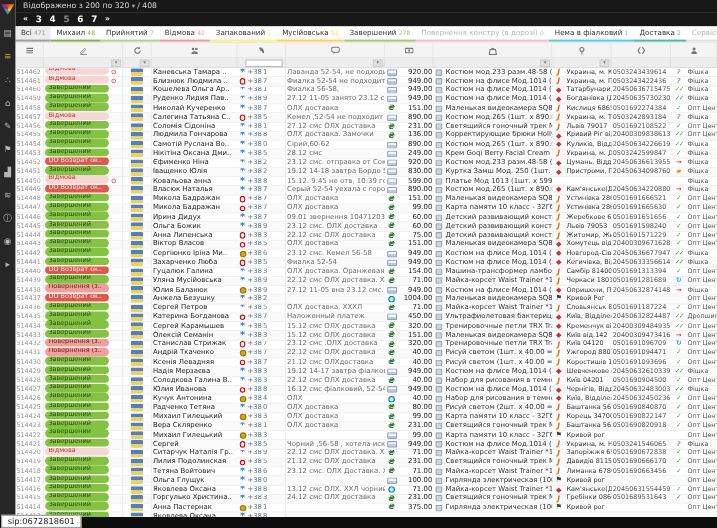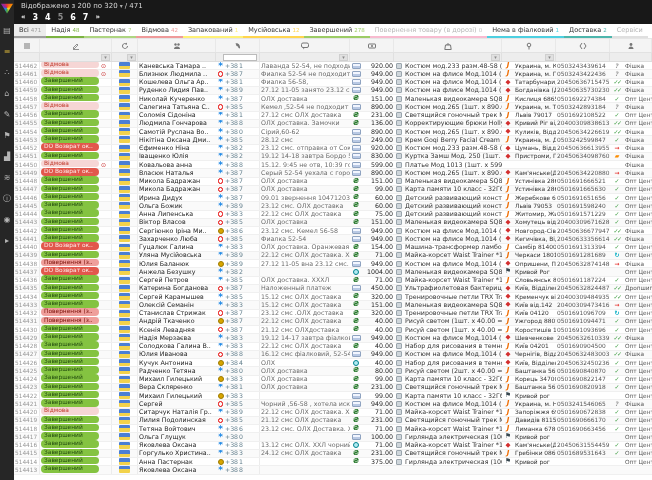--- a/index.html
+++ b/index.html
@@ -135,42 +135,42 @@
         <div class="sb-ic">ⓘ</div>
         <div class="sb-ic">◉</div>
         <div class="sb-ic">▸</div>
       </div>
   </div>
 
   <div class="main">
     <div class="topline">
       <span>Відображено з 200 по 320</span>
       <span class="caret"> ▾ </span>
-      <span>/ 471</span>
+      <span>/ 408</span>
     </div>
     <div class="pager">
       <span class="endcap">«</span>
       <span id="page-nums" style="display: inline-flex; gap: 7px;">
           <span>3</span>
           <span>4</span>
           <span class="cur">5</span>
           <span>6</span>
           <span>7</span>
         </span>
       <span class="endcap">»</span>
     </div>
     <div class="tabs" id="tabs">
         <div class="tab active" style="border-bottom-color: rgb(158, 158, 158);"><span>Всі</span><span class="cnt" style="color: rgb(158, 158, 158);">471</span></div>
-        <div class="tab" style="border-bottom-color: rgb(124, 179, 66);"><span>Надія</span><span class="cnt" style="color: rgb(124, 179, 66);">48</span></div>
-        <div class="tab" style="border-bottom-color: rgb(174, 213, 129);"><span>Пастернак</span><span class="cnt" style="color: rgb(174, 213, 129);">7</span></div>
+        <div class="tab" style="border-bottom-color: rgb(124, 179, 66);"><span>Михаил</span><span class="cnt" style="color: rgb(124, 179, 66);">48</span></div>
+        <div class="tab" style="border-bottom-color: rgb(174, 213, 129);"><span>Прийнятий</span><span class="cnt" style="color: rgb(174, 213, 129);">7</span></div>
         <div class="tab" style="border-bottom-color: rgb(239, 154, 154);"><span>Відмова</span><span class="cnt" style="color: rgb(239, 154, 154);">42</span></div>
         <div class="tab" style="border-bottom-color: rgb(255, 241, 118);"><span>Запакований</span><span class="cnt" style="color: rgb(255, 241, 118);">1</span></div>
         <div class="tab" style="border-bottom-color: rgb(255, 213, 79);"><span>Мусійовська</span><span class="cnt" style="color: rgb(255, 213, 79);">12</span></div>
         <div class="tab" style="border-bottom-color: rgb(156, 204, 101);"><span>Завершений</span><span class="cnt" style="color: rgb(156, 204, 101);">278</span></div>
-        <div class="tab dim" style="border-bottom-color: rgb(248, 187, 208);"><span>Повернення товару (в дорозі)</span><span class="cnt" style="color: rgb(197, 197, 197);">0</span></div>
+        <div class="tab dim" style="border-bottom-color: rgb(248, 187, 208);"><span>Повернення констру (в дорозі)</span><span class="cnt" style="color: rgb(197, 197, 197);">0</span></div>
         <div class="tab" style="border-bottom-color: rgb(77, 208, 225);"><span>Нема в фіалковий</span><span class="cnt" style="color: rgb(77, 208, 225);">1</span></div>
         <div class="tab" style="border-bottom-color: rgb(77, 182, 172);"><span>Доставка</span><span class="cnt" style="color: rgb(77, 182, 172);">2</span></div>
         <div class="tab dim" style="border-bottom-color: rgb(224, 224, 224);"><span>Сервіси</span></div>
       </div>
     <div class="thead" id="thead">
         <div class="th" style="width: 26px;">
           <svg width="8" height="8" viewBox="0 0 8 8">
             <path d="M1 2h6M1 4h6M1 6h6" stroke="#777" stroke-width="1"></path>
           </svg>
         </div>
@@ -1787,13 +1787,16 @@
           <span class="td c-g"></span>
           <span class="td c-cr"></span>
           <span class="td c-ct"></span>
           <span class="td c-tt"></span>
           <span class="td c-k"></span>
           <span class="td c-sr"></span>
         </div>
       </div>
   </div>
 
+  <div class="statusbar">
+    <span class="sip">sip:0672818601</span>
+  </div>
 </div>
 
 </body></html>

